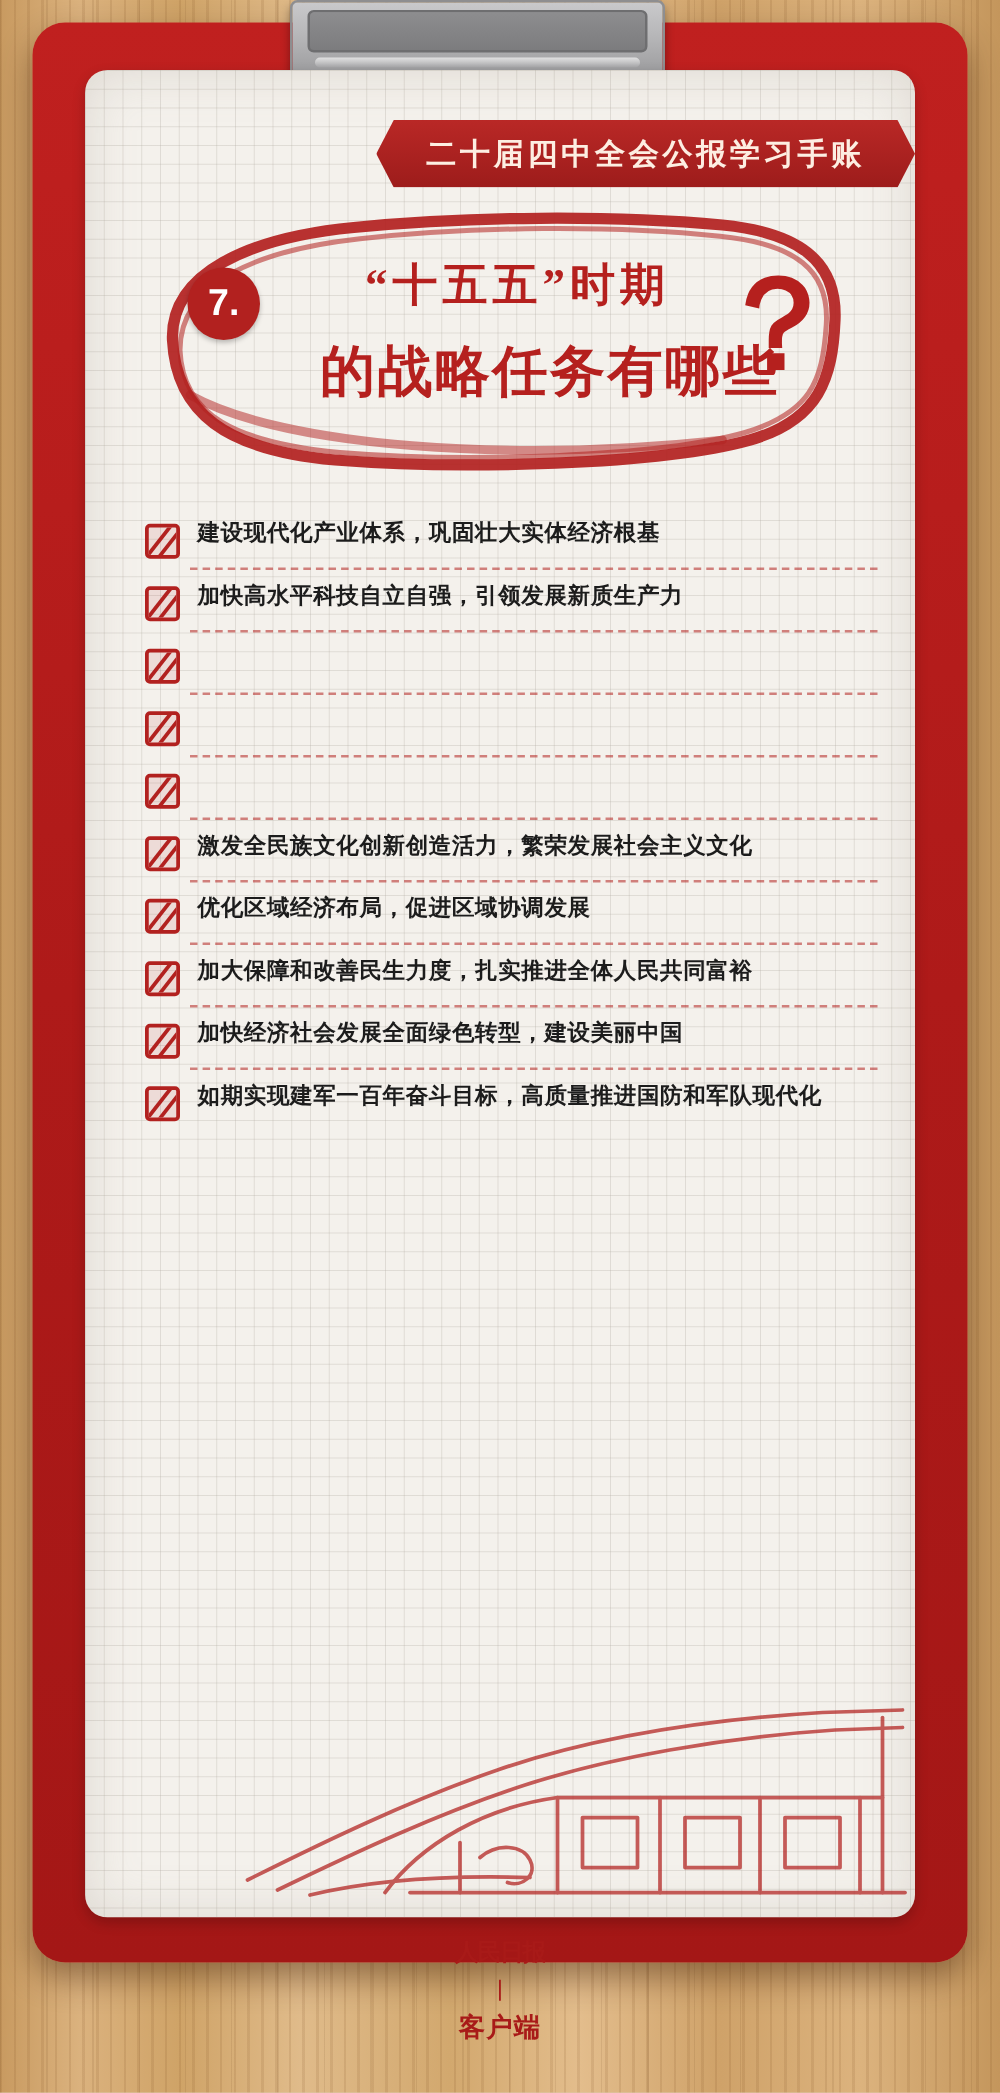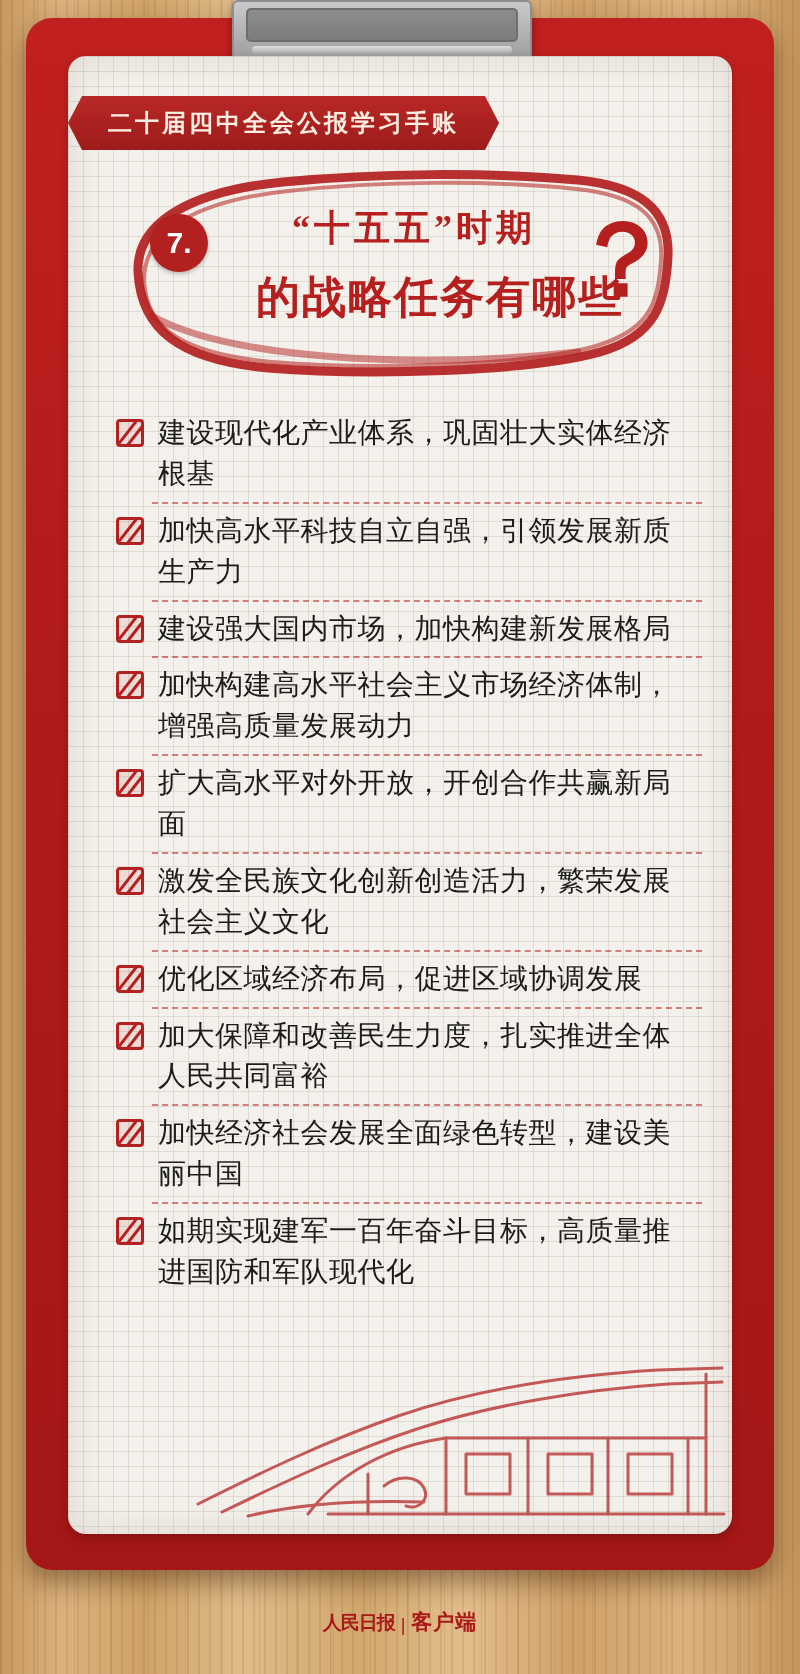--- a/index.html
+++ b/index.html
@@ -91,21 +91,21 @@
     box-shadow: inset 0 0 40px rgba(150,140,125,0.25), 0 4px 10px rgba(0,0,0,0.2);
     overflow: hidden;
   }
 
   
   .ribbon-wrap {
     position: absolute;
     left: 0; right: 0;
     top: 40px;
     display: flex;
-    justify-content: flex-start;
+    justify-content: flex-end;
   }
   .ribbon {
     position: relative;
     background: linear-gradient(180deg, #b92826 0%, #9d1c1b 100%);
     color: #fdeee2;
     font-size: 24px;
     letter-spacing: 3px;
     font-weight: bold;
     padding: 11px 40px;
     white-space: nowrap;
@@ -215,47 +215,49 @@
     background: #b2211f;
     width: 3px;
     height: 46px;
     top: -10px;
     transform: rotate(38deg);
   }
   .chk::before { left: 5px; }
   .chk::after  { left: 15px; }
 
   .txt {
-    font-size: 28px;
+    font-size: 18px;
     line-height: 1.46;
     color: #1c1c1c;
     font-family: "Liberation Serif", serif;
     letter-spacing: 0.5px;
     padding-right: 6px;
+    font-weight: bold;
   }
 
   
   .train {
     position: absolute;
     left: 120px;
     bottom: 10px;
     width: 544px;
     height: 170px;
     opacity: 0.85;
   }
 
   
   .footer {
     position: absolute;
     left: 0; right: 0;
     bottom: 38px;
     display: flex;
-    align-items: flex-end;
+    align-items: center;
     justify-content: center;
     gap: 6px;
+    flex-direction: column;
   }
   .logo-mark {
     font-size: 19px;
     font-weight: bold;
     color: #a81a18;
     font-family: "Liberation Serif", serif;
     letter-spacing: -1px;
   }
   .logo-sep {
     color: #a81a18;
@@ -304,29 +306,26 @@
     <div class="item">
       <span class="chk"></span>
       <span class="txt">建设现代化产业体系，巩固壮大实体经济根基</span>
     </div>
     <div class="item">
       <span class="chk"></span>
       <span class="txt">加快高水平科技自立自强，引领发展新质生产力</span>
     </div>
     <div class="item">
       <span class="chk"></span>
-      <span class="txt">建设强大国内市场，加快构建新发展格局</span>
-    </div>
-    <div class="item">
-      <span class="chk"></span>
-      <span class="txt">加快构建高水平社会主义市场经济体制，增强高质量发展动力</span>
-    </div>
-    <div class="item">
-      <span class="chk"></span>
-      <span class="txt">扩大高水平对外开放，开创合作共赢新局面</span>
+    </div>
+    <div class="item">
+      <span class="chk"></span>
+    </div>
+    <div class="item">
+      <span class="chk"></span>
     </div>
     <div class="item">
       <span class="chk"></span>
       <span class="txt">激发全民族文化创新创造活力，繁荣发展社会主义文化</span>
     </div>
     <div class="item">
       <span class="chk"></span>
       <span class="txt">优化区域经济布局，促进区域协调发展</span>
     </div>
     <div class="item">

